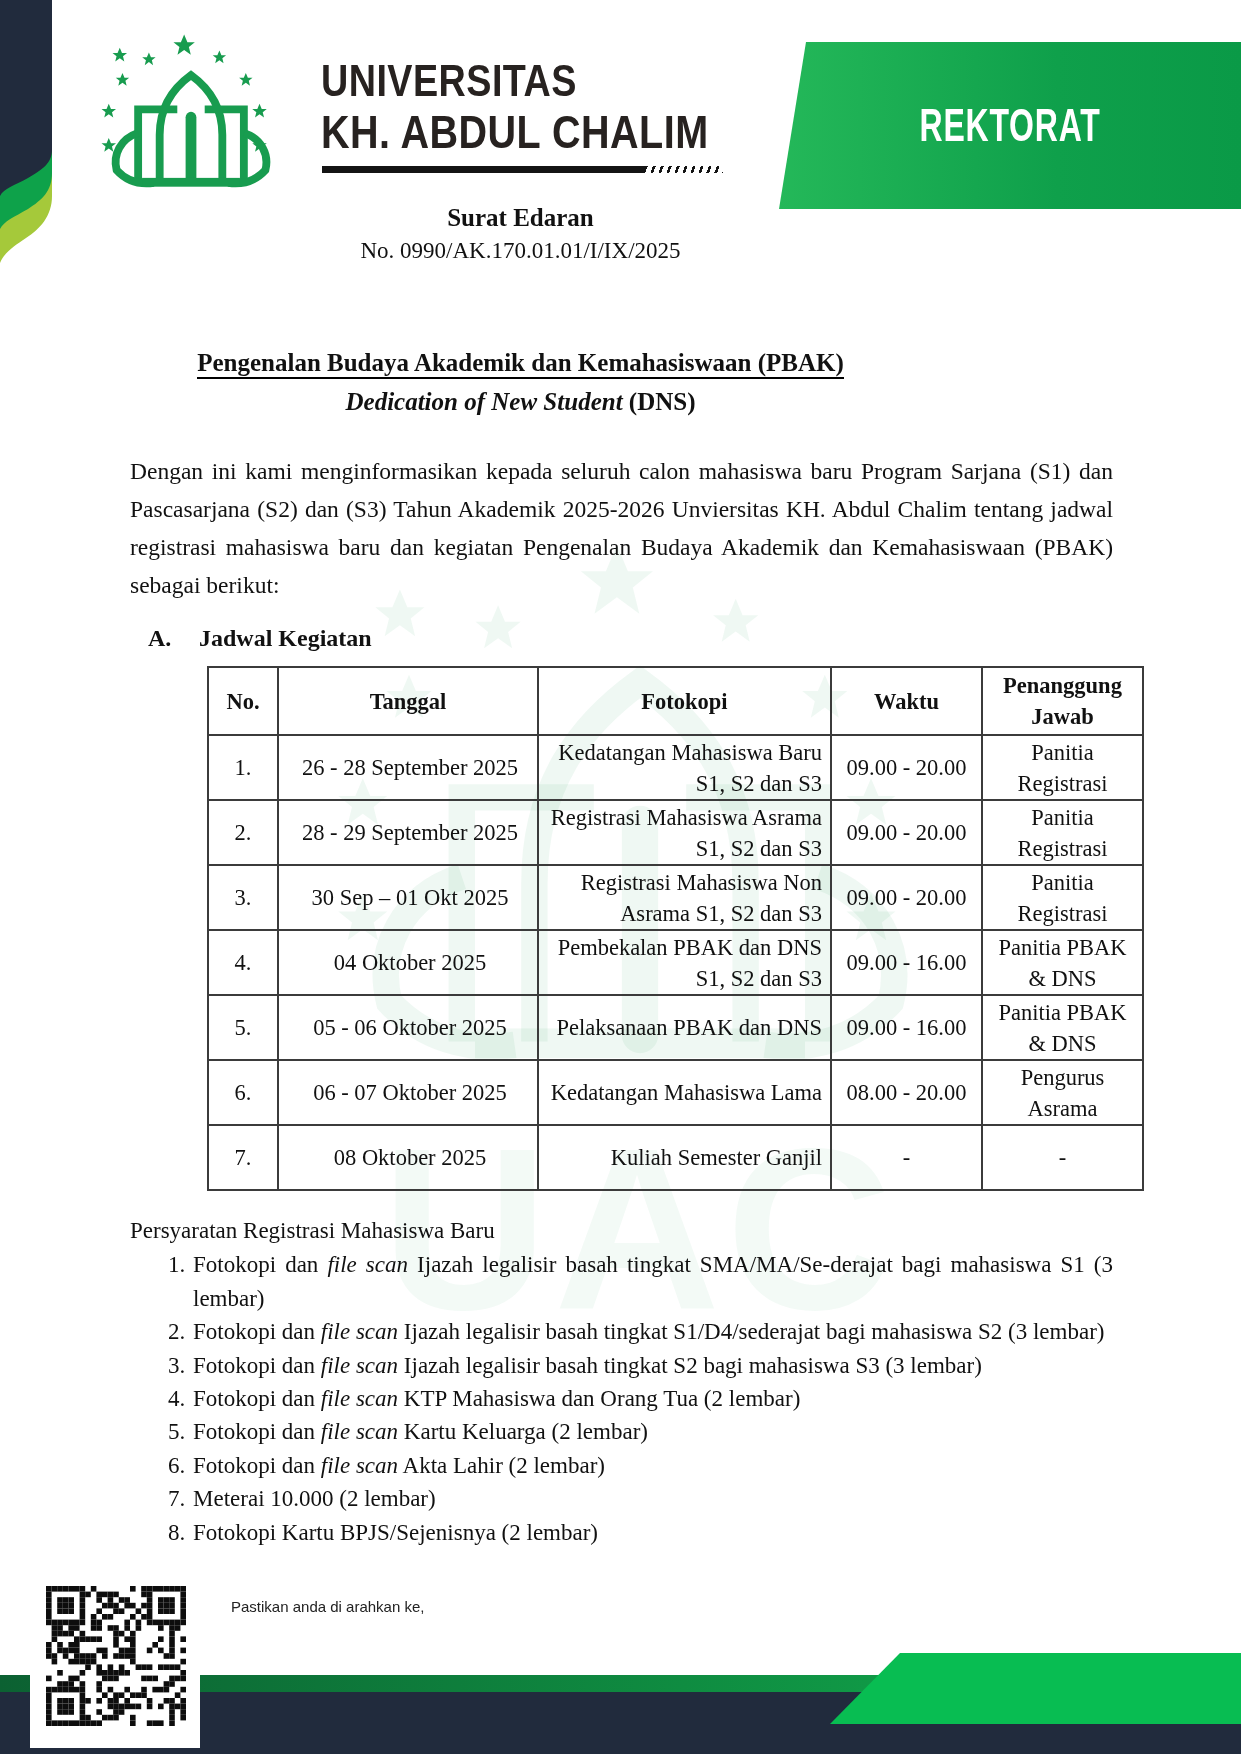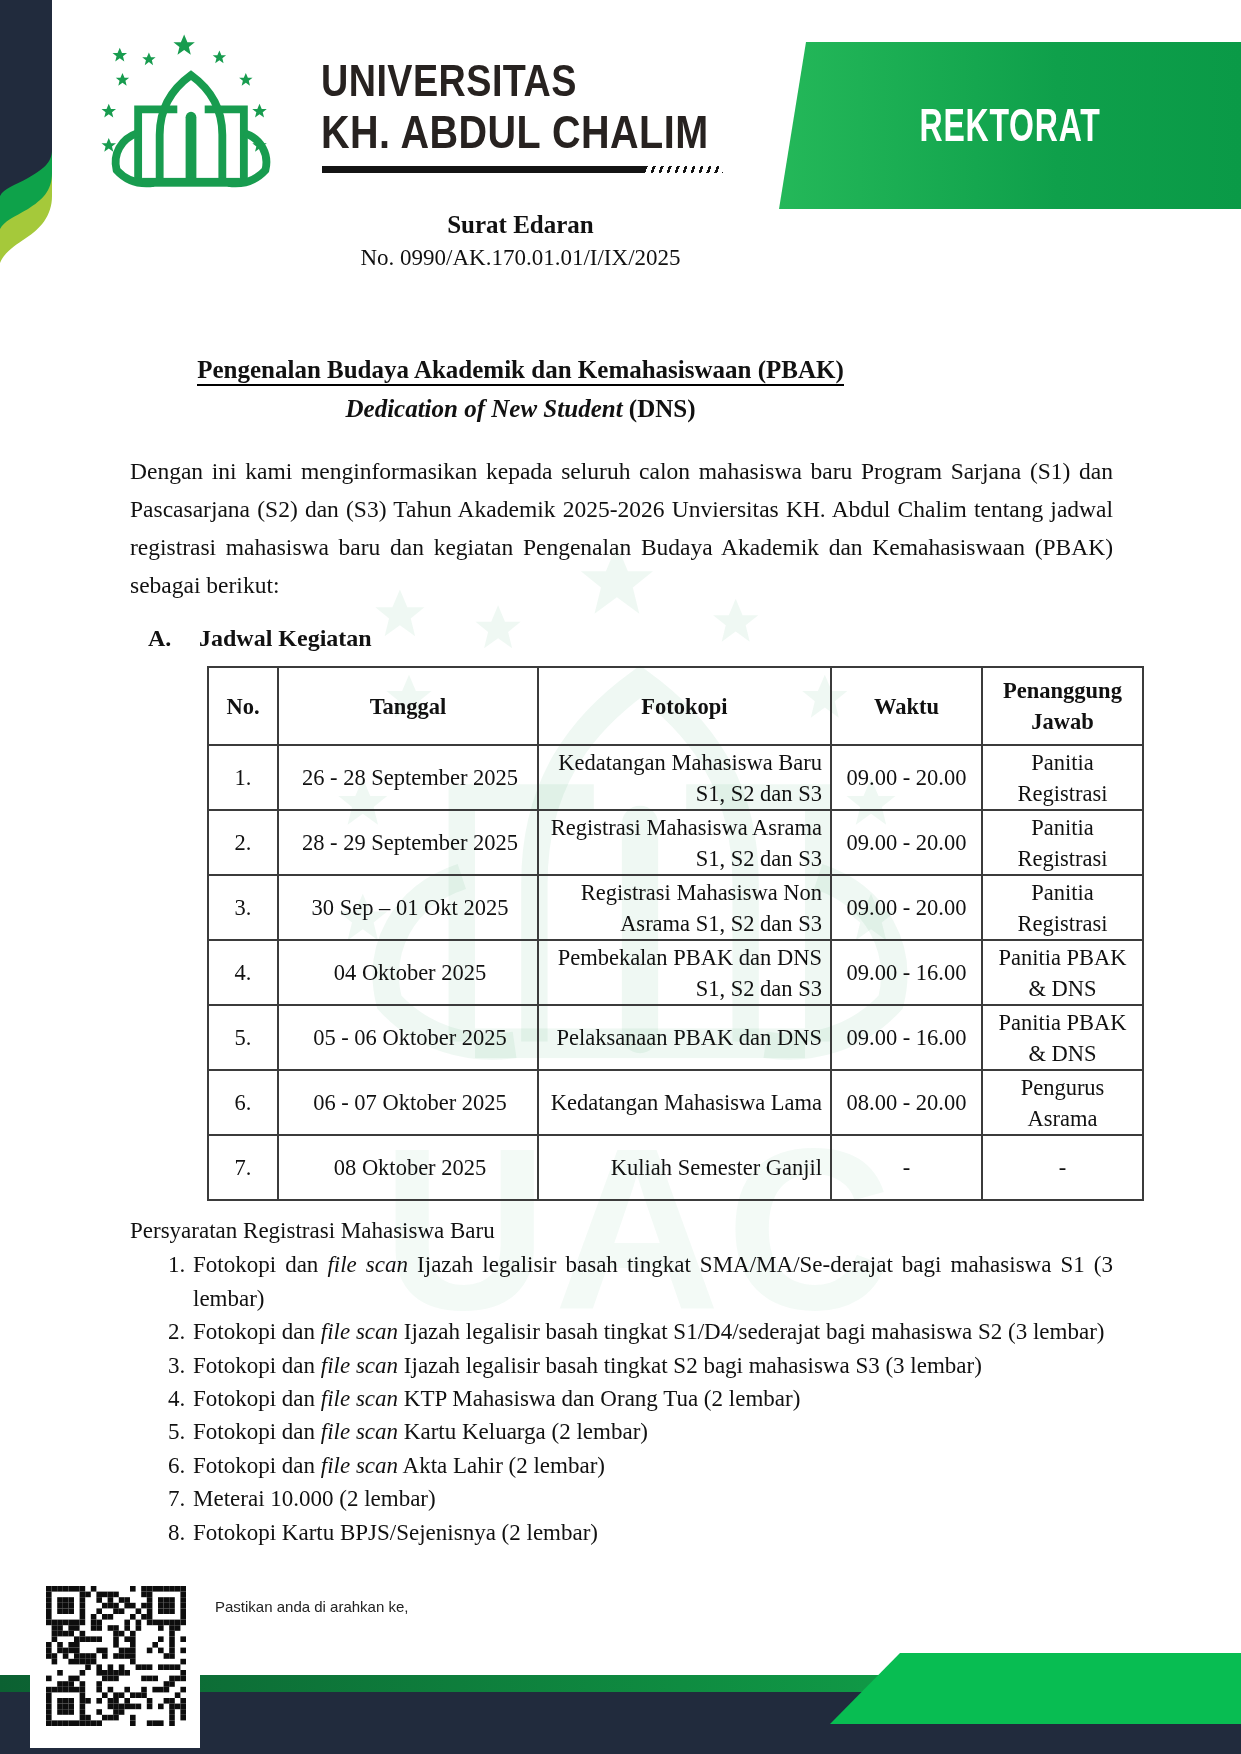--- a/index.html
+++ b/index.html
@@ -20,21 +20,21 @@
   #name-bar-hatch{left:645px;top:166px;width:78px;height:7px;
       background:repeating-linear-gradient(110deg,#141414 0 2.6px,transparent 2.6px 7.5px);}
   #rektorat-banner{left:779px;top:42px;width:462px;height:167px;
       background:linear-gradient(90deg,#24b859 0%,#0fa04b 60%,#0a9a47 100%);
       clip-path:polygon(27px 0,100% 0,100% 100%,0 100%);
       display:flex;align-items:center;justify-content:center;}
   #rektorat-banner span{color:#fff;font-family:"Liberation Sans", sans-serif;font-weight:bold;
       font-size:41px;letter-spacing:1px;transform:scaleX(.78) scaleY(1.12);}
 
   
-  .centered{left:0;width:1041px;text-align:center;margin-top:7px;}
+  .centered{left:0;width:1041px;text-align:center;}
   #doc-type{top:204px;font-size:25px;font-weight:bold;}
   #doc-number{top:238px;font-size:23px;}
   #main-title{top:349px;font-size:25px;font-weight:bold;}
   #main-title span{border-bottom:2.5px solid #000;padding-bottom:1px;}
   #sub-title{top:388px;font-size:25px;font-weight:bold;}
 
   
   #intro{left:130px;top:452px;width:983px;font-size:23.5px;line-height:38px;
          text-align:justify;}
   #section-a{left:148px;top:625px;width:800px;font-size:24px;font-weight:bold;}
@@ -44,21 +44,21 @@
   #sched{left:207px;top:666px;border-collapse:collapse;table-layout:fixed;
          font-size:22.5px;}
   #sched td,#sched th{border:2px solid #3b3b3b;vertical-align:middle;padding:0 8px;
          line-height:31px;font-weight:normal;}
   #sched th{font-weight:bold;text-align:center;}
   #sched .c-no{width:52px;text-align:center;}
   #sched .c-tgl{width:238px;text-align:center;padding-left:12px;}
   #sched .c-keg{width:274px;text-align:right;padding-left:9px;}
   #sched .c-wkt{width:133px;text-align:center;}
   #sched .c-pj{width:143px;text-align:center;border-radius:9px;}
-  #sched tr.hd{height:78px;}
+  #sched tr.hd{height:68px;}
   #sched tr.r{height:65px;}
 
   
   #reqs{left:130px;top:1214px;width:983px;font-size:23px;line-height:33.4px;}
   #req-heading{margin:0 0 1px 0;font-weight:normal;font-size:23px;}
   .req-item{position:relative;padding-left:63px;text-align:justify;}
   .req-num{position:absolute;left:38px;}
 
   
   #watermark{left:290px;top:540px;width:700px;height:780px;pointer-events:none;}
@@ -68,21 +68,21 @@
            color:rgba(24,156,79,.05);letter-spacing:6px;margin-top:12px;}
 
   
   #strip-green{left:0;top:1675px;width:1241px;height:17px;
       background:linear-gradient(90deg,#0c6132 0%,#0f8c41 55%,#12b150 100%);}
   #band-navy{left:0;top:1692px;width:1241px;height:62px;background:#212b3d;}
   #foot-parallelogram{left:830px;top:1653px;width:411px;height:71px;background:#08bd52;
       clip-path:polygon(70px 0,100% 0,100% 100%,0 100%);}
   #qr-box{left:30px;top:1572px;width:170px;height:176px;background:#fff;z-index:5;}
   #qr-box svg{position:absolute;left:16px;top:14px;}
-  #qr-caption{left:215px;top:1592px;width:400px;font-family:"Liberation Sans", sans-serif;
+  #qr-caption{left:231px;top:1592px;width:400px;font-family:"Liberation Sans", sans-serif;
       font-size:15px;color:#222;line-height:30px;}
 </style>
 </head>
 <body>
 
 <svg width="0" height="0" style="position:absolute" aria-hidden="true">
   <defs>
     <symbol id="emblem" viewBox="0 0 200 190">
       <g fill="currentColor">
         <polygon id="star" points="0,-10 2.9,-3.1 9.5,-3.1 4.2,1.2 5.9,8.1 0,3.8 -5.9,8.1 -4.2,1.2 -9.5,-3.1 -2.9,-3.1" transform="translate(93,13) scale(1.15)"></polygon>

